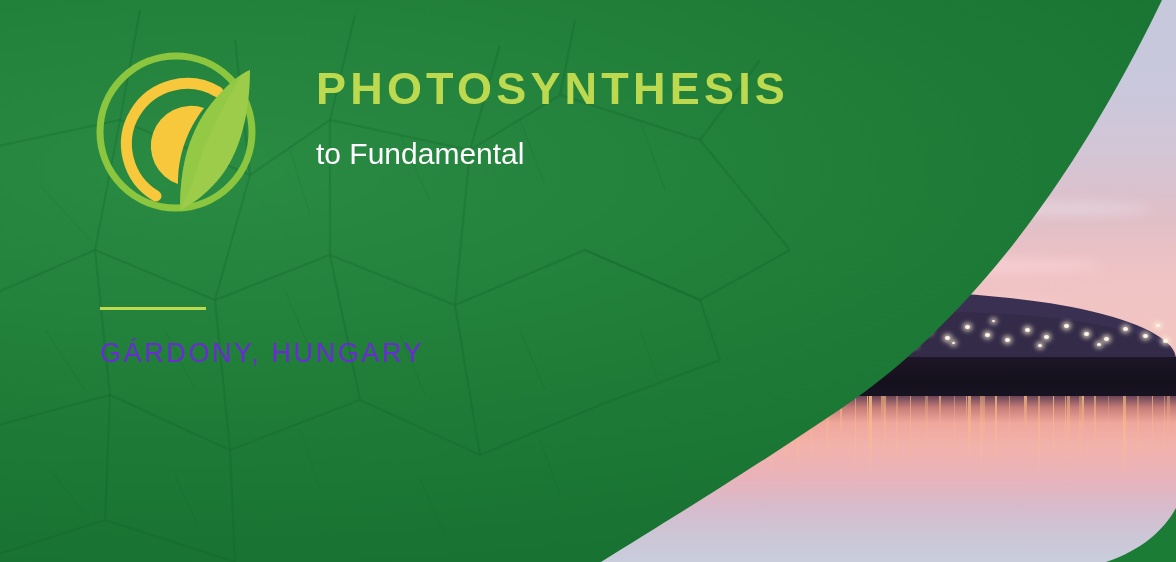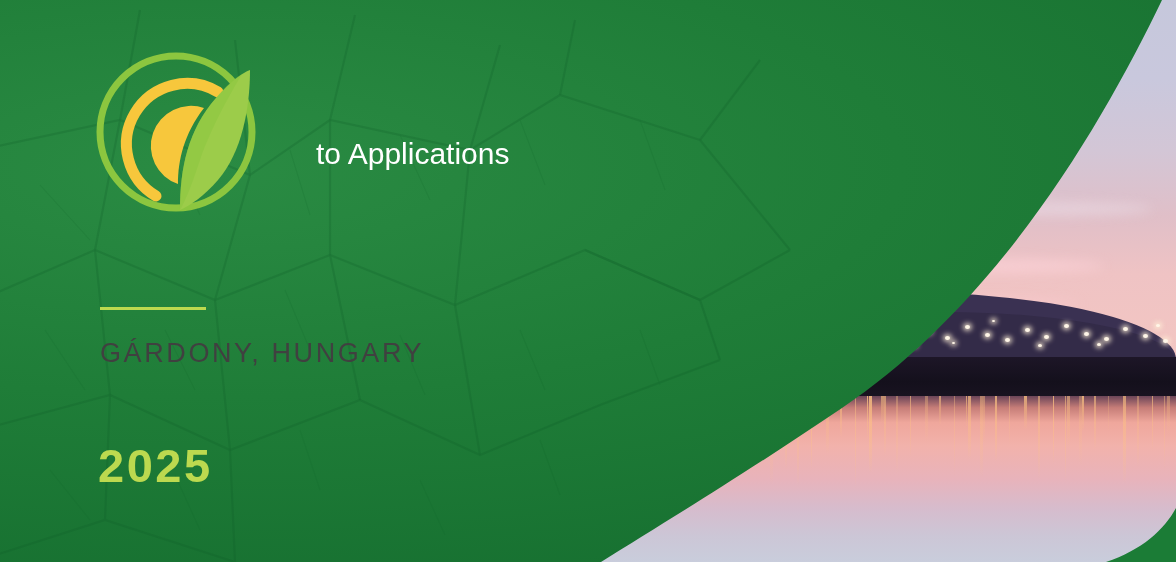--- a/index.html
+++ b/index.html
@@ -115,21 +115,21 @@
     white-space:nowrap;
   }
 
   .rule {
     position:absolute; left:100px; top:307px;
     width:106px; height:3px;
     background:#bcd94f;
   }
   .place {
     position:absolute; left:100px; top:338px;
-    color:#404040; font-size:27px; font-weight:400;
+    color:#6d28d9; font-size:27px; font-weight:400;
     letter-spacing:2.6px; white-space:nowrap;
   }
   .dates {
     position:absolute; left:100px; top:390px;
     color:#ffffff; font-size:30px; font-weight:bold;
     letter-spacing:.4px; white-space:nowrap;
   }
   .year {
     position:absolute; left:98px; top:438px;
     color:#bcd94f; font-size:47px; font-weight:bold;
@@ -304,25 +304,25 @@
       <circle cx="84" cy="84" r="76" fill="none" stroke="#8cc63f" stroke-width="7"></circle>
       <path d="M126,44 A52,52 0 1 0 64,148" fill="none" stroke="#f7c73c" stroke-width="11" stroke-linecap="round"></path>
       <path d="M112,60 A40,40 0 1 0 86,136 C86,112 92,86 112,60 Z" fill="#f7c73c"></path>
       <path d="M88,162 C88,120 96,82 124,50 C140,32 152,24 158,22
                C158,60 150,104 126,132 C112,148 99,157 88,162 Z" fill="#9ccc4a"></path>
       <path d="M88,162 C88,120 96,82 124,50 C134,38 143,30 150,26
                C138,46 118,82 108,112 C100,136 94,152 88,162 Z" fill="#8cc63f" opacity=".55"></path>
     </svg>
   </div>
 
+  <div class="title">PHOTOSYNTHESIS</div>
 
   <div class="subtitle">
-    <div>to Applications</div>
+    <div>to Fundamental</div>
   </div>
 
   <div class="rule"></div>
 
   <div class="place">GÁRDONY, HUNGARY</div>
 
 
-  <div class="year">2025</div>
 
 </div>
 
 </body></html>

